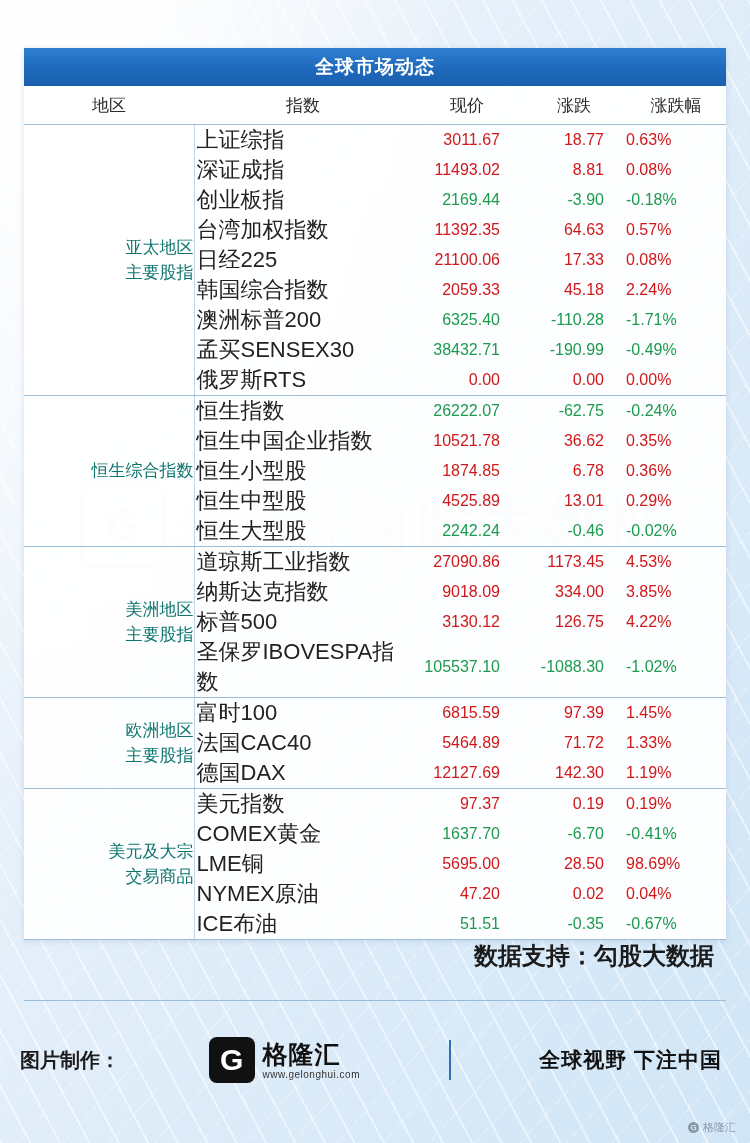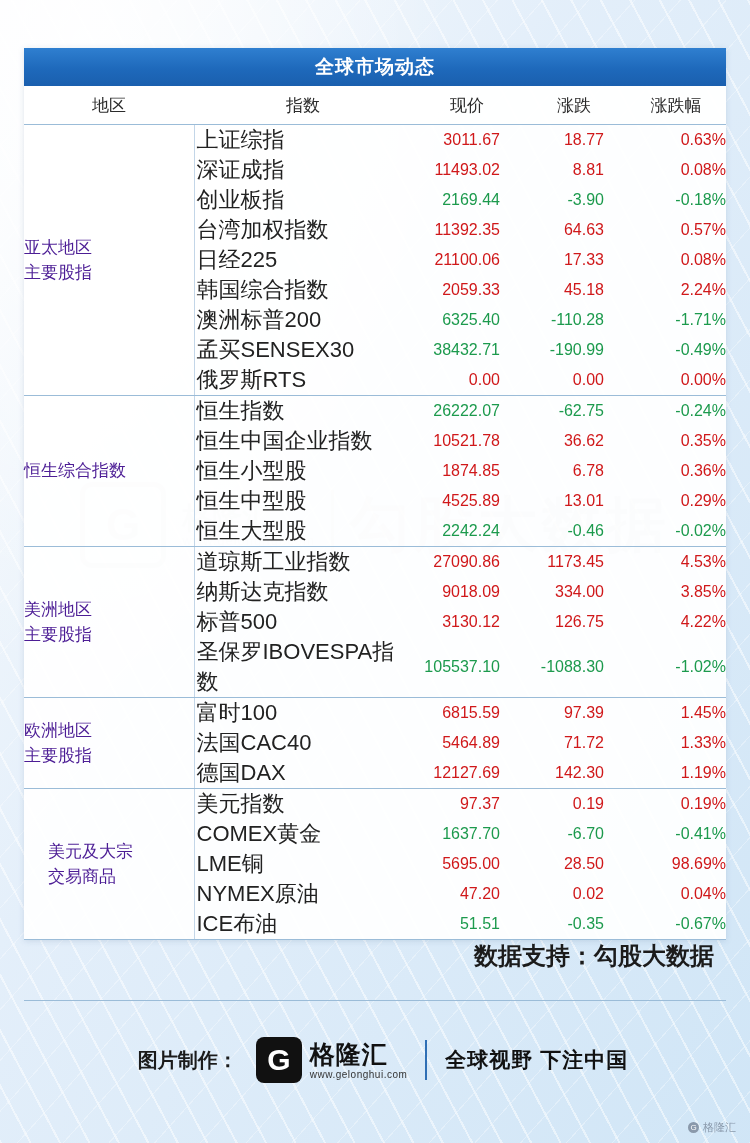--- a/index.html
+++ b/index.html
@@ -77,40 +77,39 @@
     color: #2b2b2b;
     padding: 0;
   }
   .col-region { width: 170px; }
   .col-index  { width: 218px; }
   .col-price  { width: 110px; }
   .col-chg    { width: 104px; }
   .col-pct    { width: 100px; }
 
   td.region {
-    text-align: left;
+    text-align: right;
     font-size: 17px;
-    color: #4c1d95;
+    color: #0f766e;
     line-height: 1.5;
     border-right: 1px solid #c3d6e8;
     margin-top: 28px;
   }
   td.name {
     padding-left: 2px;
     text-align: left;
     color: #222;
     font-size: 22px;
   }
   td.num {
     text-align: right;
     padding-right: 22px;
     font-size: 16px;
   }
   td.pct {
-    text-align: right;
     font-size: 16px;
   }
   .up   { color: #d0181a; }
   .down { color: #1c9a4d; }
   .flat { color: #d0181a; }
   tr.group-end td {
     border-bottom: 1px solid #9bbcd8;
   }
   .watermark {
     position: absolute;
@@ -153,27 +152,27 @@
   .divider {
     position: absolute;
     left: 24px;
     top: 1000px;
     width: 702px;
     height: 1px;
     background: #9bbcd8;
   }
   .footer {
     position: absolute;
-    left: 32px;
+    left: 20px;
     top: 1030px;
     width: 702px;
     height: 60px;
     display: flex;
     align-items: center;
-    justify-content: center;
+    justify-content: space-between;
     gap: 18px;
   }
   .footer-label {
     font-size: 20px;
     font-weight: bold;
     color: #1b1b1b;
   }
   .brand {
     display: flex;
     align-items: center;

